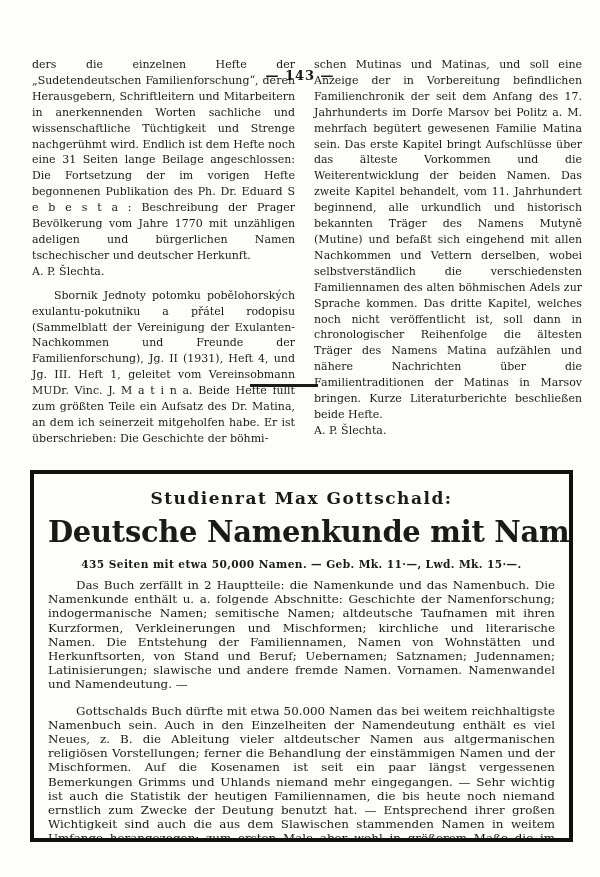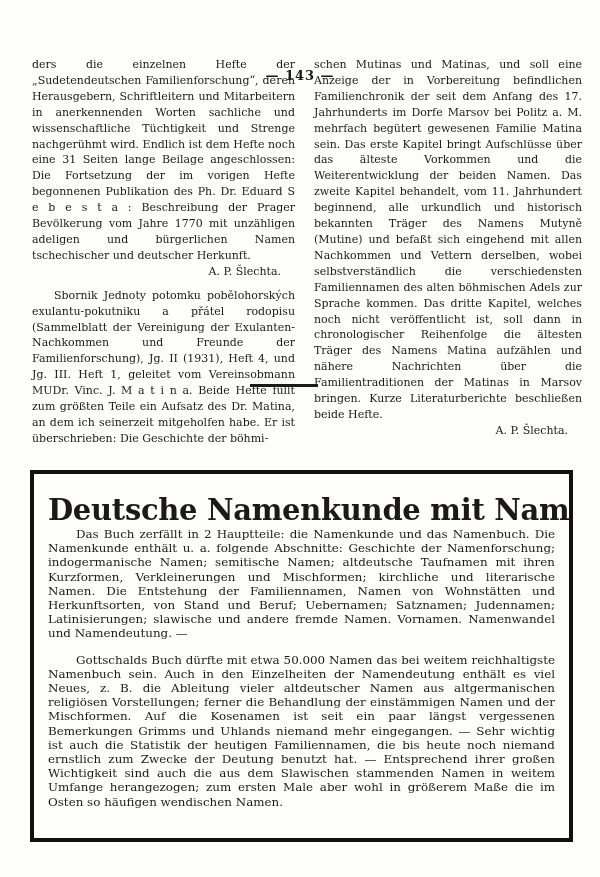--- a/index.html
+++ b/index.html
@@ -30,21 +30,20 @@
     position: absolute;
     top: 57px;
     font-size: 11px;
     line-height: 15.9px;
     text-align: justify;
   }
   .column-left  { left: 32px;  width: 263px; }
   .column-right { left: 306px; width: 268px; margin-left: 8px; }
   .column p { margin: 0; }
   .signature {
-    text-align: right;
     padding-right: 14px;
     margin: 0 0 8px 0 !important;
   }
   .para-indent { text-indent: 22px; }
   .lead-bold { font-weight: normal; }
   .divider {
     position: absolute;
     top: 384px;
     left: 250px;
     width: 68px;
@@ -86,21 +85,21 @@
     margin: 9px 0 0 0;
     white-space: nowrap;
   }
   .ad-para {
     font-size: 11.9px;
     line-height: 14.2px;
     text-align: justify;
     text-indent: 28px;
     margin: 0;
   }
-  .ad-para-1 { margin-top: 0; }
+  .ad-para-1 { margin-top: 8px; }
   .ad-para-2 { margin-top: 12px; }
 </style>
 </head>
 <body>
 
 <div class="page-number">— 143 —</div>
 
 <div class="column column-left">
   <p>ders die einzelnen Hefte der „Sudetendeutschen Familienforschung“, deren Herausgebern, Schriftleitern und Mitarbeitern in anerkennenden Worten sachliche und wissenschaftliche Tüchtigkeit und Strenge nachgerühmt wird. Endlich ist dem Hefte noch eine 31 Seiten lange Beilage angeschlossen: Die Fortsetzung der im vorigen Hefte begonnenen Publikation des Ph. Dr. Eduard S e b e s t a : Beschreibung der Prager Bevölkerung vom Jahre 1770 mit unzähligen adeligen und bürgerlichen Namen tschechischer und deutscher Herkunft.</p>
   <p class="signature">A. P. Šlechta.</p>
@@ -108,17 +107,19 @@
 </div>
 
 <div class="column column-right">
   <p>schen Mutinas und Matinas, und soll eine Anzeige der in Vorbereitung befindlichen Familienchronik der seit dem Anfang des 17. Jahrhunderts im Dorfe Marsov bei Politz a. M. mehrfach begütert gewesenen Familie Matina sein. Das erste Kapitel bringt Aufschlüsse über das älteste Vorkommen und die Weiterentwicklung der beiden Namen. Das zweite Kapitel behandelt, vom 11. Jahrhundert beginnend, alle urkundlich und historisch bekannten Träger des Namens Mutyně (Mutine) und befaßt sich eingehend mit allen Nachkommen und Vettern derselben, wobei selbstverständlich die verschiedensten Familiennamen des alten böhmischen Adels zur Sprache kommen. Das dritte Kapitel, welches noch nicht veröffentlicht ist, soll dann in chronologischer Reihenfolge die ältesten Träger des Namens Matina aufzählen und nähere Nachrichten über die Familientraditionen der Matinas in Marsov bringen. Kurze Literaturberichte beschließen beide Hefte.</p>
   <p class="signature">A. P. Šlechta.</p>
 </div>
 
 <div class="divider"></div>
 
 <div class="ad-box">
+  <p class="ad-author">Studienrat Max Gottschald:</p>
   <p class="ad-title">Deutsche Namenkunde mit Namenbuch</p>
+  <p class="ad-subtitle">435 Seiten mit etwa 50,000 Namen. — Geb. Mk. 11·—, Lwd. Mk. 15·—.</p>
   <p class="ad-para ad-para-1">Das Buch zerfällt in 2 Hauptteile: die Namenkunde und das Namenbuch. Die Namenkunde enthält u. a. folgende Abschnitte: Geschichte der Namenforschung; indogermanische Namen; semitische Namen; altdeutsche Taufnamen mit ihren Kurzformen, Verkleinerungen und Mischformen; kirchliche und literarische Namen. Die Entstehung der Familiennamen, Namen von Wohnstätten und Herkunftsorten, von Stand und Beruf; Uebernamen; Satznamen; Judennamen; Latinisierungen; slawische und andere fremde Namen. Vornamen. Namenwandel und Namendeutung. —</p>
   <p class="ad-para ad-para-2">Gottschalds Buch dürfte mit etwa 50.000 Namen das bei weitem reichhaltigste Namenbuch sein. Auch in den Einzelheiten der Namendeutung enthält es viel Neues, z. B. die Ableitung vieler altdeutscher Namen aus altgermanischen religiösen Vorstellungen; ferner die Behandlung der einstämmigen Namen und der Mischformen. Auf die Kosenamen ist seit ein paar längst vergessenen Bemerkungen Grimms und Uhlands niemand mehr eingegangen. — Sehr wichtig ist auch die Statistik der heutigen Familiennamen, die bis heute noch niemand ernstlich zum Zwecke der Deutung benutzt hat. — Entsprechend ihrer großen Wichtigkeit sind auch die aus dem Slawischen stammenden Namen in weitem Umfange herangezogen; zum ersten Male aber wohl in größerem Maße die im Osten so häufigen wendischen Namen.</p>
 
 </div>
 
 </body></html>

